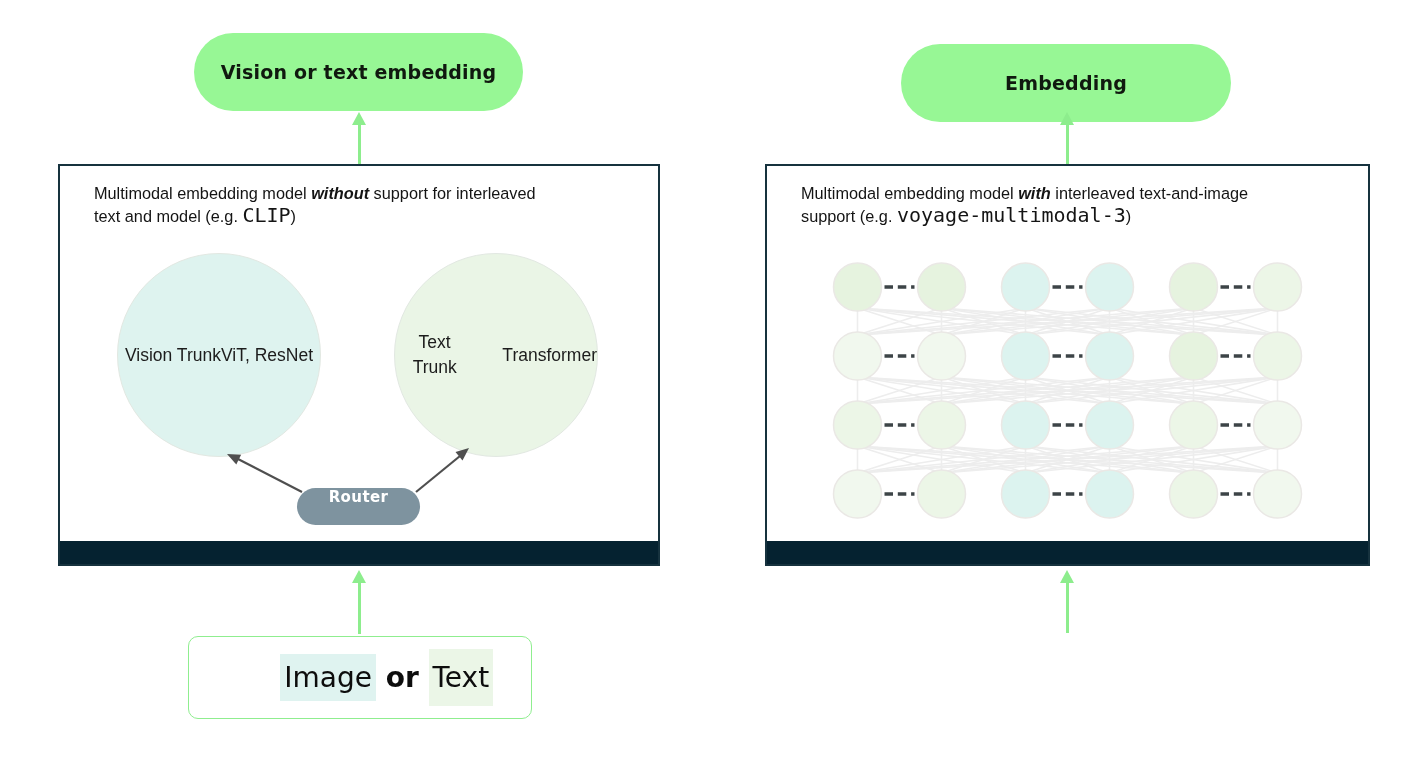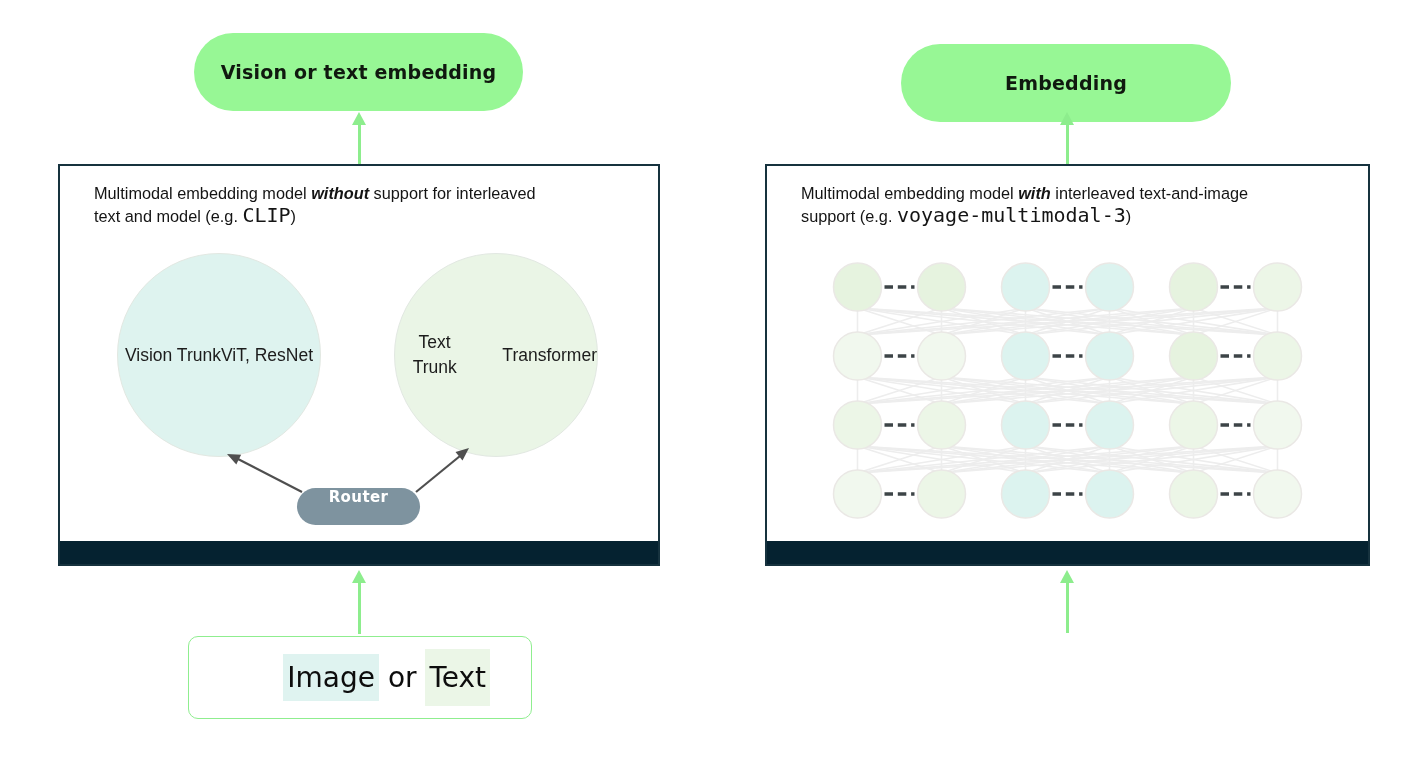--- a/index.html
+++ b/index.html
@@ -46,21 +46,21 @@
   .grid-svg{position:absolute;left:0;top:0;}
 
   
   .input-box{position:absolute;background:#fff;border:1.5px solid var(--input-border-green);border-radius:10px;
              display:flex;flex-direction:column;align-items:center;justify-content:center;color:#0d0d0d;}
   .input-line{white-space:pre;}
   .in-left{font-size:28px;}
   .in-right{font-size:26.5px;line-height:34px;}
   .hl-cyan{background:var(--highlight-cyan);padding:7px 4px;}
   .hl-green{background:var(--highlight-green);padding:12px 4px;}
-  .input-box b{font-weight:400;text-align:center;}
+  .input-box b{font-weight:700;text-align:center;}
 </style>
 </head>
 <body>
 
 <div class="canvas">
 
   <div class="pill" style="left:194px;top:33px;width:329px;">
     <span>Vision or text embedding</span>
   </div>
 

